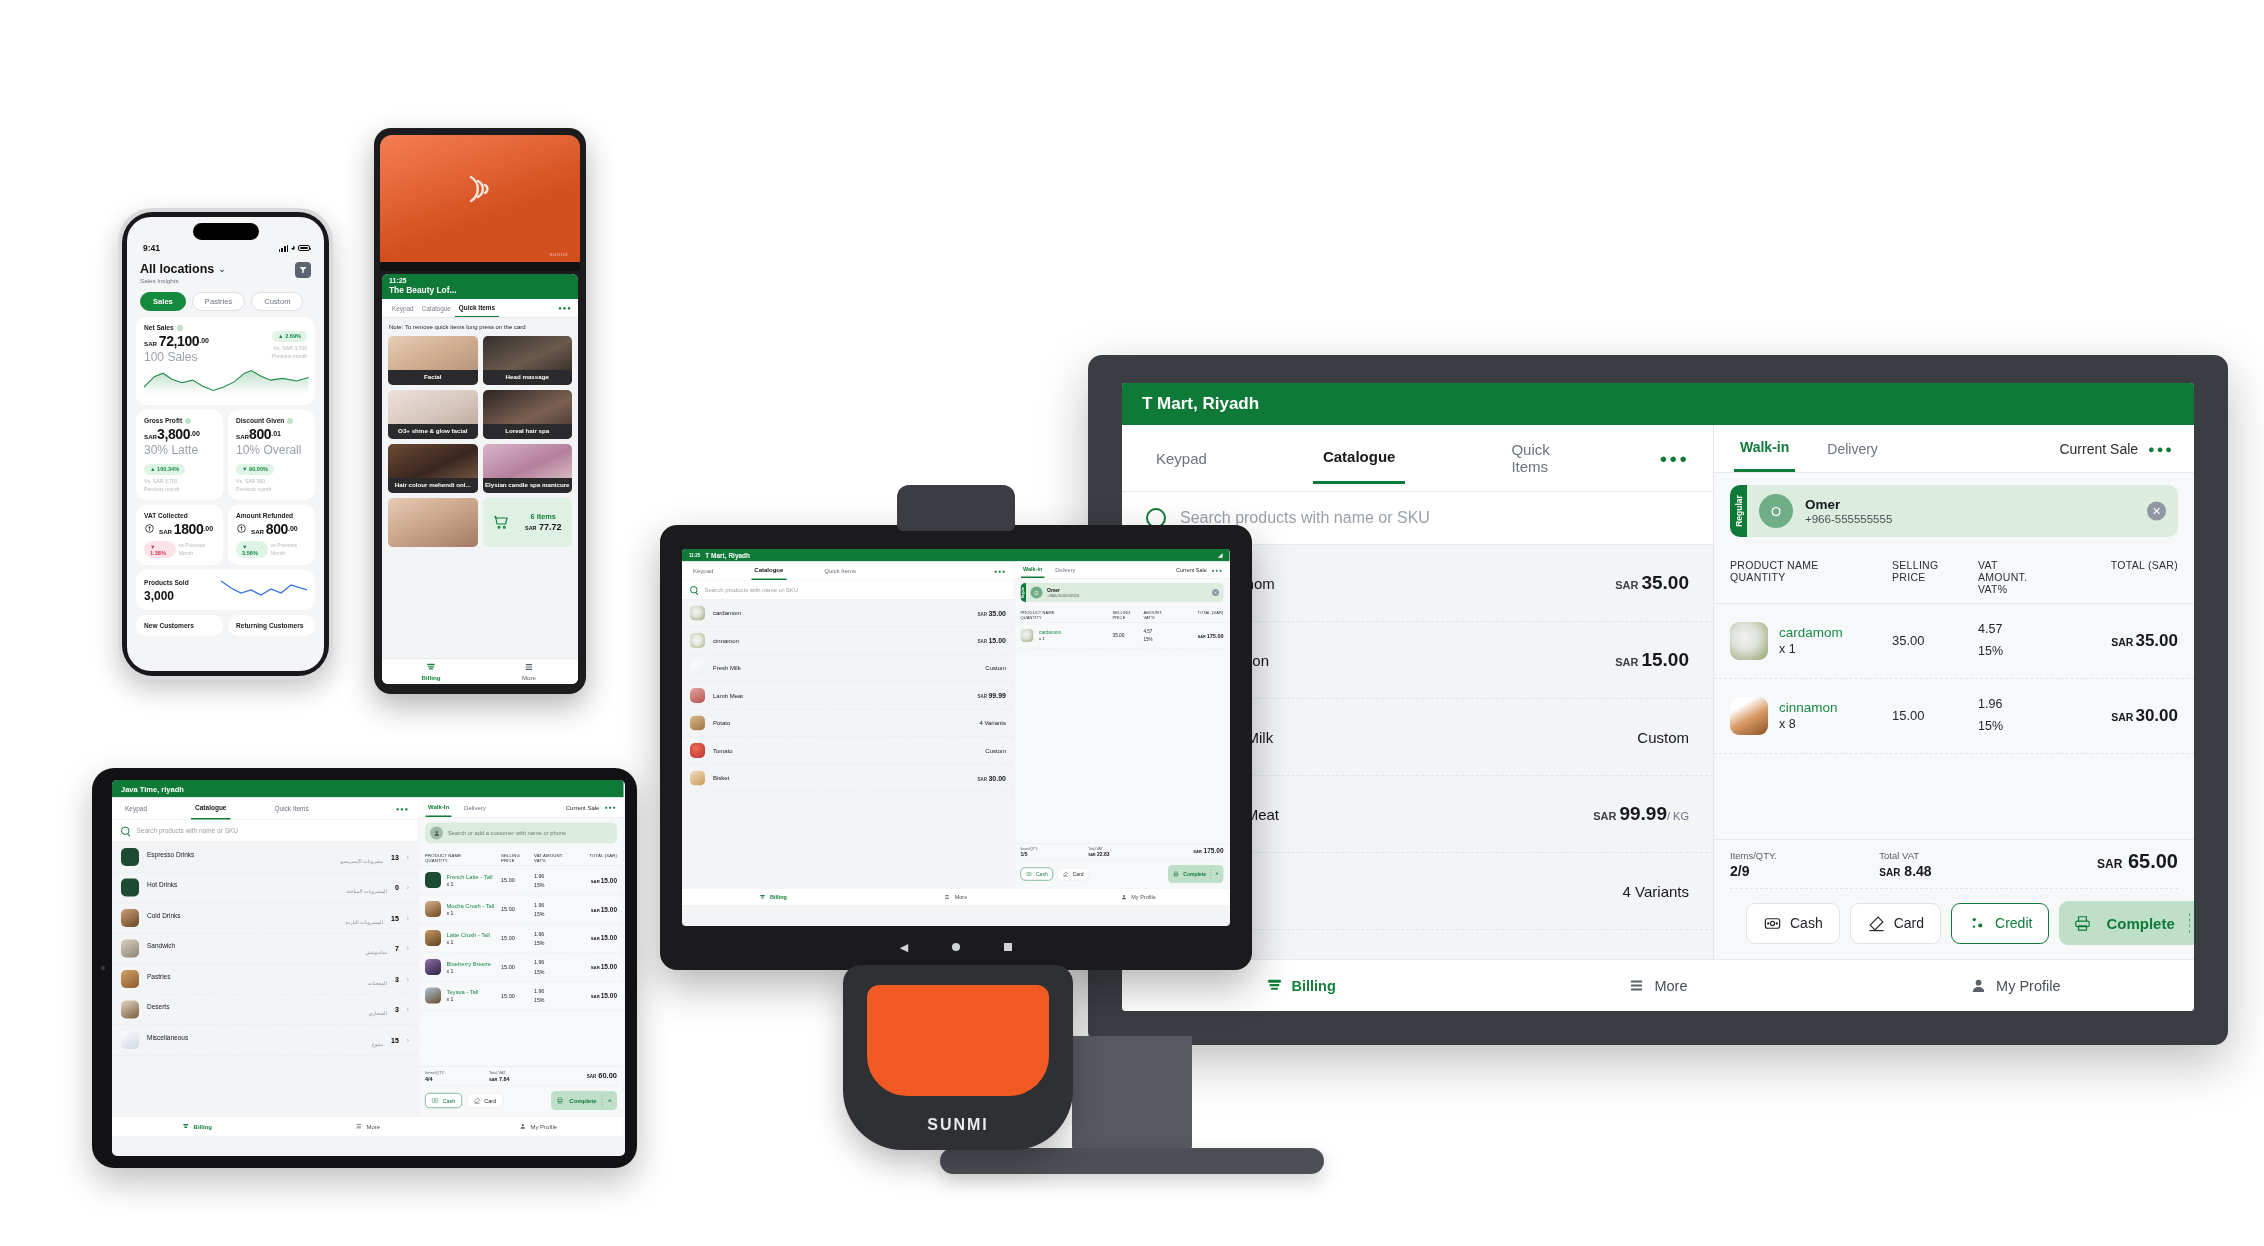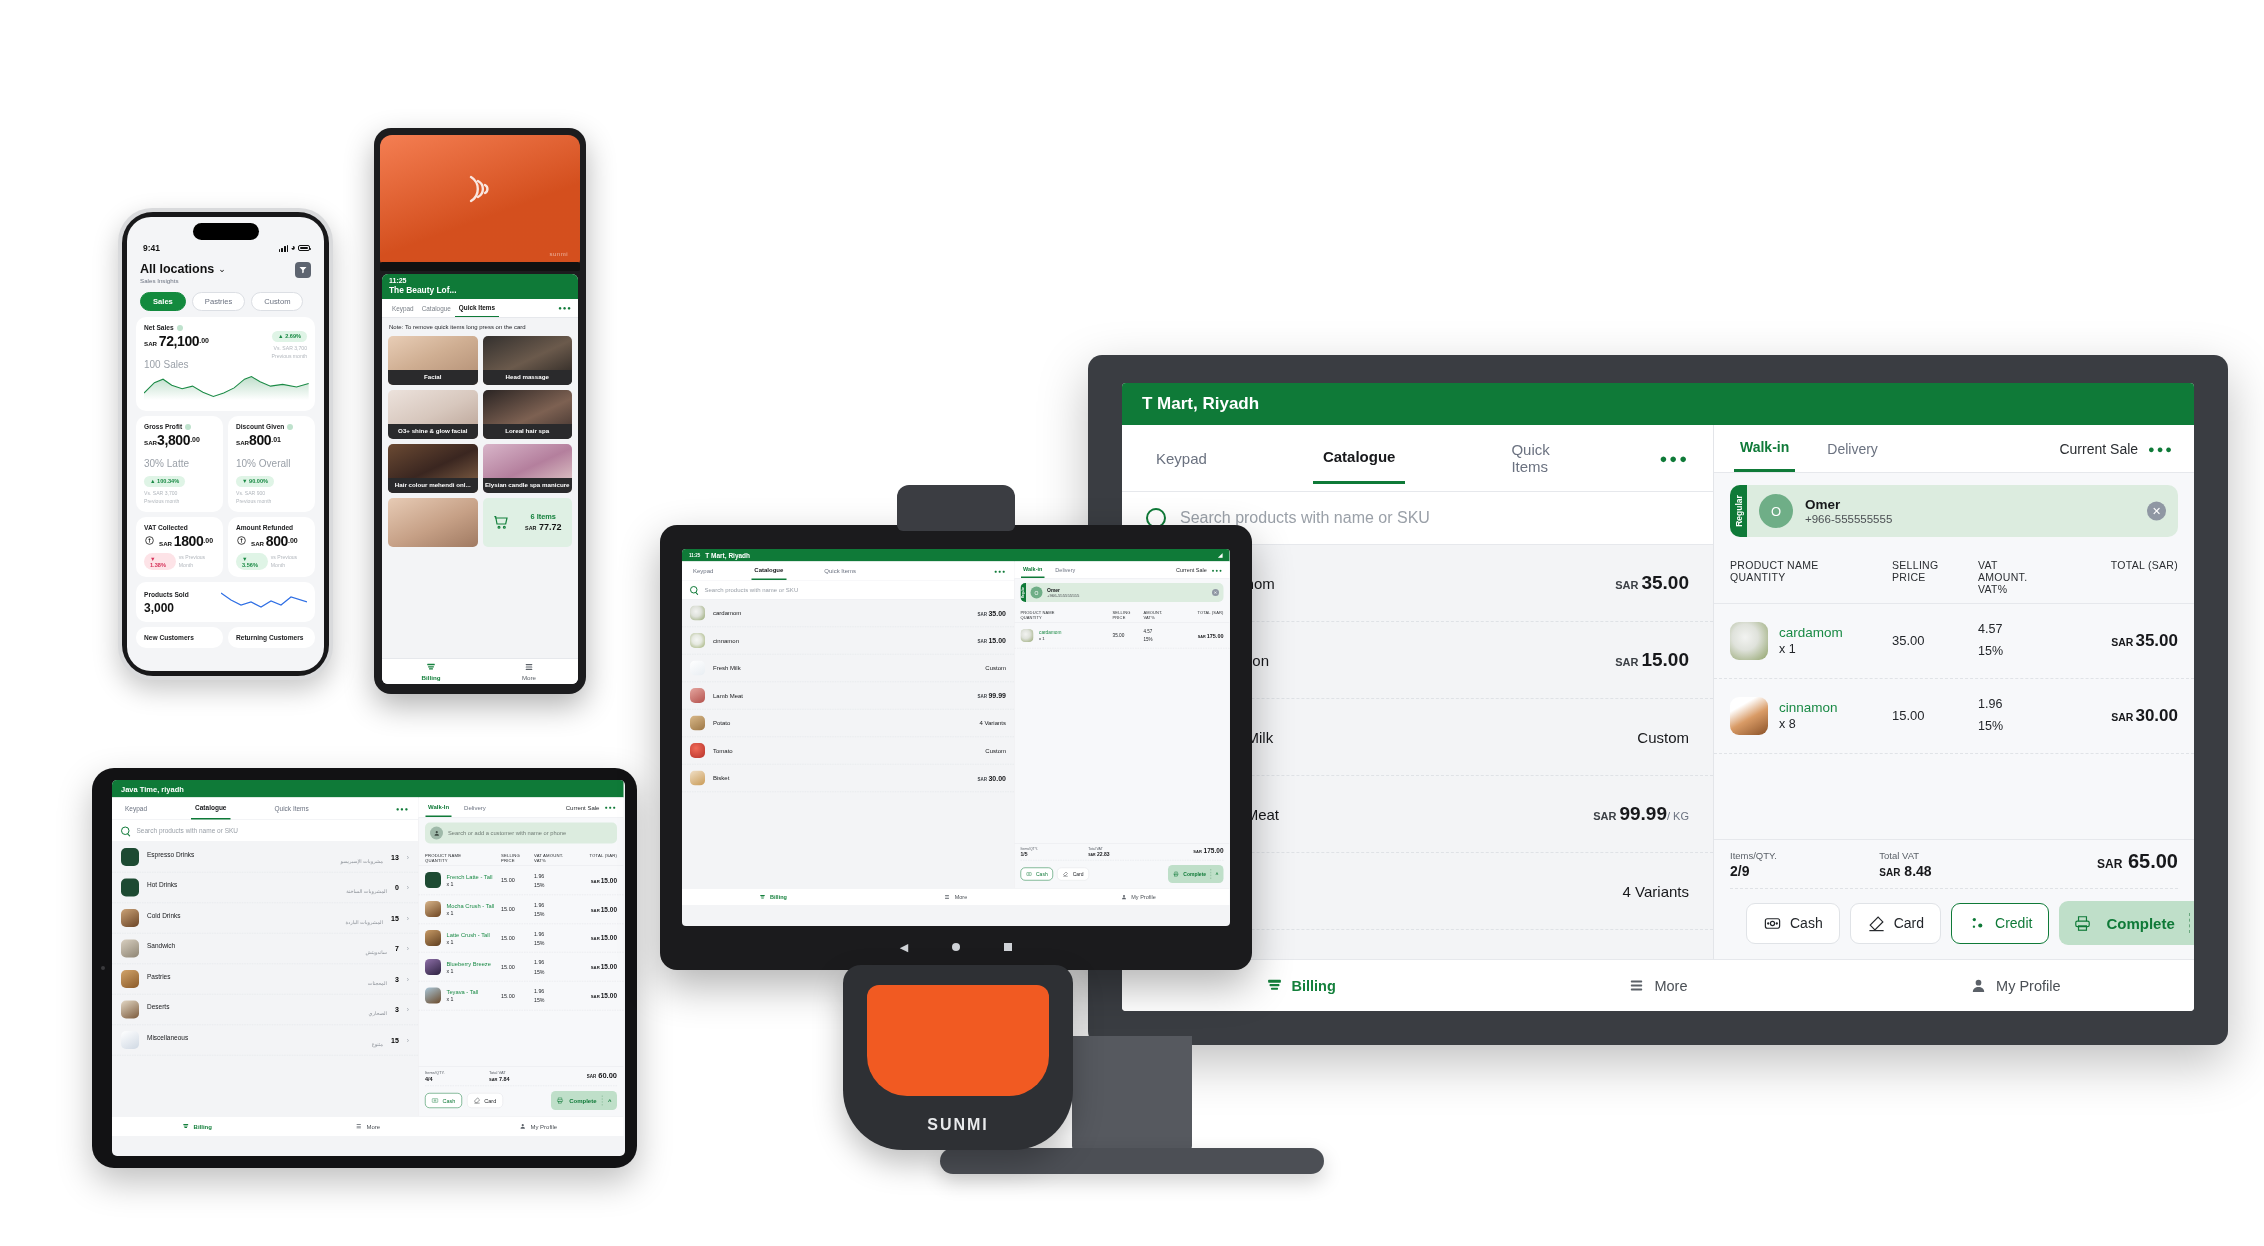--- a/index.html
+++ b/index.html
@@ -64,21 +64,21 @@
     border:.8px solid #dcdfe4; color:#6b7280; background:#fff;
   }
   .ph-tab.active { background:#138a3e; color:#fff; border-color:#138a3e; font-weight:700;}
   .ph-cards { padding: 0 9px; display:flex; flex-direction:column; gap:5px; }
   .ph-card { background:#fff; border-radius:10px; padding:7px 8px; }
   .ph-lbl { font-size:6.6px; font-weight:700; color:#1b1c1e; display:flex; align-items:center; gap:3px;}
   .info-dot { width:6px;height:6px;border-radius:50%;background:#bfe2cd; display:inline-block;}
   .ph-amt { margin-top:2px; font-size:6.2px; color:#111; font-weight:700; }
   .ph-amt b { font-size:14px; letter-spacing:-.4px;}
   .ph-amt sup { font-size:7px; }
-  .ph-sub2 { font-size:10px; font-weight:700; color:#111; margin-top:10px;}
+  .ph-sub2 { font-size:12px; font-weight:700; color:#111; margin-top:1px;}
   .ph-sub2 span { color:#9aa0a8; font-weight:400; }
   .pill { display:inline-block; margin-top:4px; font-size:5.6px; font-weight:700;
           padding:2.5px 6px; border-radius:20px; }
   .pill.up { background:#dff4e6; color:#1a8a45;}
   .pill.down { background:#fde3e7; color:#d6335a;}
   .ph-note { font-size:5.1px; color:#b2b7bd; margin-top:3px; line-height:1.5;}
   .ph-row2 { display:flex; gap:5px; }
   .ph-row2 > .ph-card { flex:1; min-width:0; }
   .spark { height:26px; margin-top:4px; }
   .ph-prodsold { display:flex; align-items:flex-end; justify-content:space-between;}

